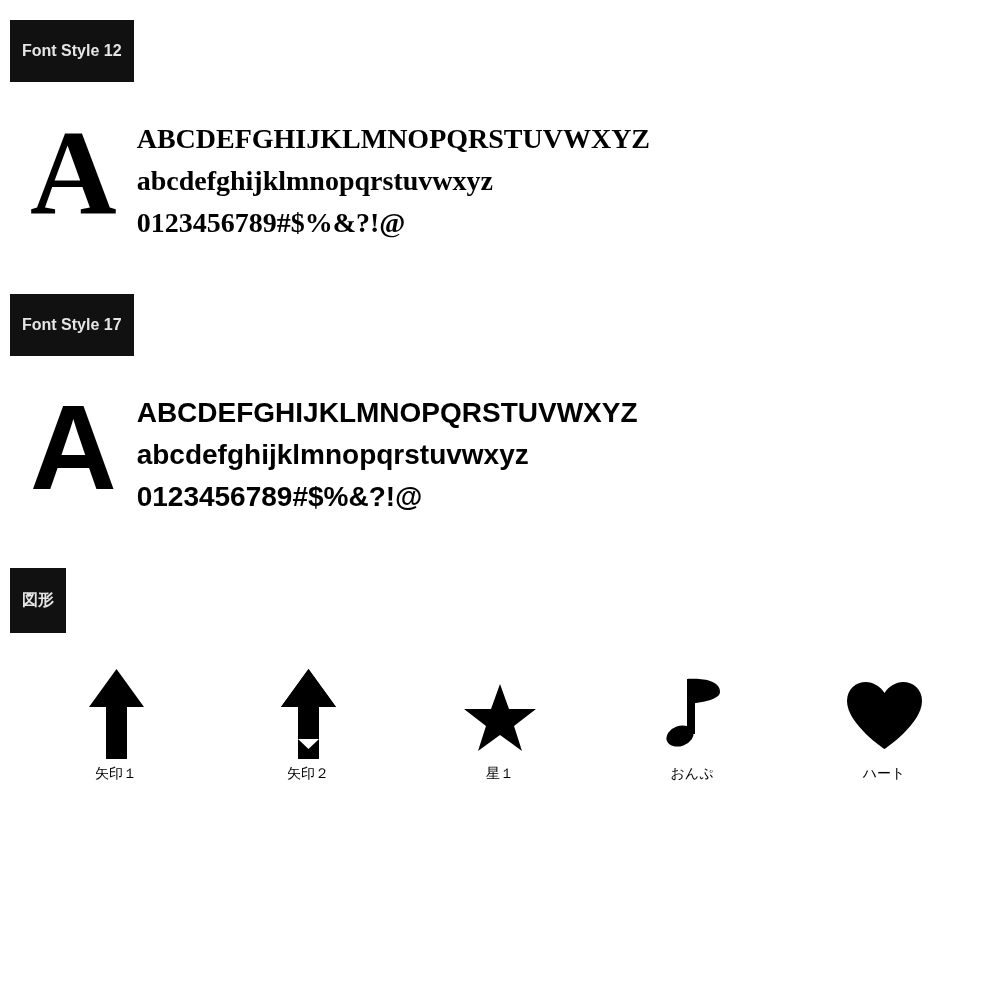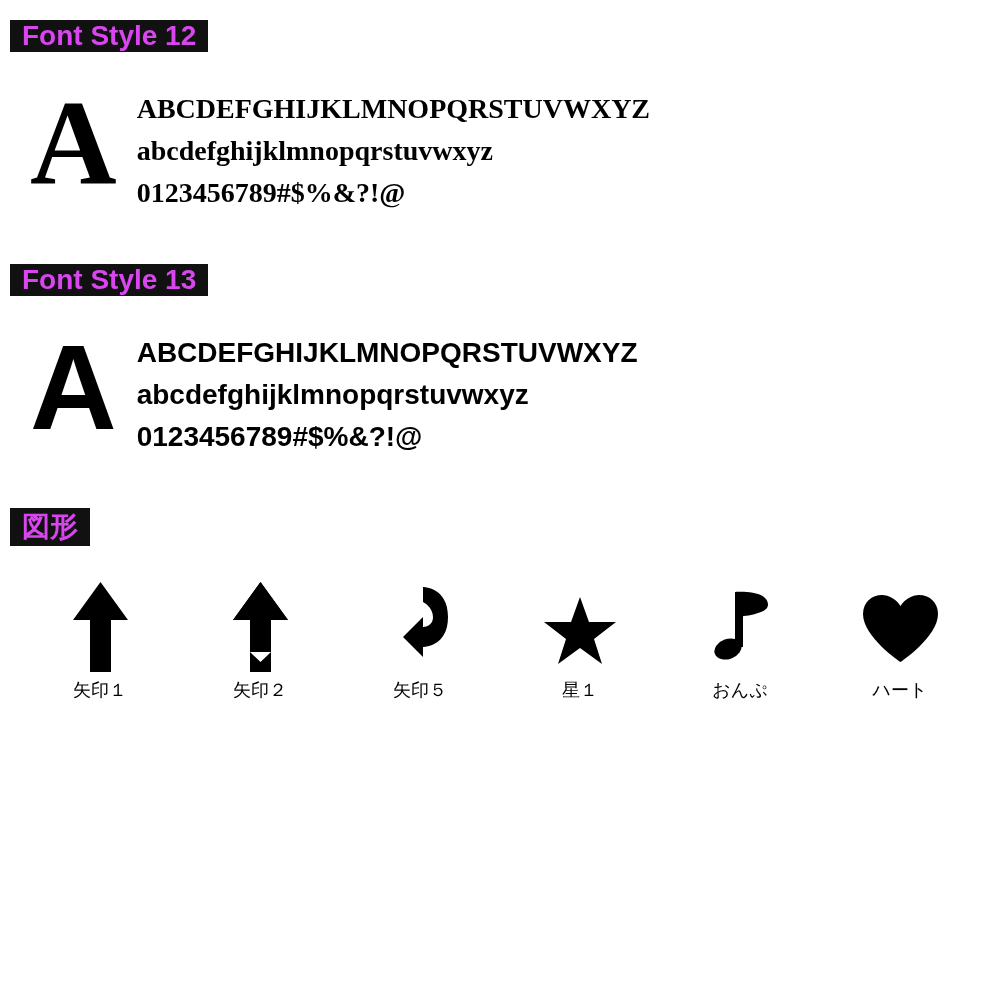--- a/index.html
+++ b/index.html
@@ -14,24 +14,24 @@
 
     .page {
       width: 1000px;
       padding: 20px 10px;
     }
 
     
     .section-label {
       display: inline-block;
       background: #111;
-      color: #d946ef;
-      font-size: 28px;
+      color: #e5e5e5;
+      font-size: 16px;
       font-weight: bold;
-      padding: 0 12px;
+      padding: 22px 12px;
       margin-bottom: 16px;
       font-family: sans-serif;
     }
 
     
     .font-section {
       margin-bottom: 30px;
     }
 
     .font-demo-12 {
@@ -101,21 +101,21 @@
     .shape-item {
       display: flex;
       flex-direction: column;
       align-items: center;
       gap: 6px;
       width: 90px;
     }
 
     .shape-label {
       font-family: sans-serif;
-      font-size: 18px;
+      font-size: 14px;
       color: #000;
       text-align: center;
     }
 
     .shape-icon {
       display: flex;
       align-items: center;
       justify-content: center;
     }
 
@@ -135,21 +135,21 @@
       <div class="big-letter-12">A</div>
       <div class="char-lines-12">
         <div>ABCDEFGHIJKLMNOPQRSTUVWXYZ</div>
         <div>abcdefghijklmnopqrstuvwxyz</div>
         <div>0123456789#$%&amp;?!@</div>
       </div>
     </div>
   </div>
 
   <div class="font-section">
-    <div class="section-label">Font Style 13</div>
+    <div class="section-label">Font Style 17</div>
     <div class="font-demo-13">
       <div class="big-letter-13">A</div>
       <div class="char-lines-13">
         <div>ABCDEFGHIJKLMNOPQRSTUVWXYZ</div>
         <div>abcdefghijklmnopqrstuvwxyz</div>
         <div>0123456789#$%&amp;?!@</div>
       </div>
     </div>
   </div>
 
@@ -174,28 +174,20 @@
             <polygon points="27.5,0 55,38 38,38 38,90 17,90 17,38 0,38" fill="#000"></polygon>
 
             <polygon points="17,70 27.5,80 38,70" fill="#fff"></polygon>
           </svg>
         </div>
         <div class="shape-label">矢印２</div>
       </div>
 
 
 
-      <div class="shape-item">
-        <div class="shape-icon">
-          <svg class="shape-svg" width="55" height="90" viewBox="0 0 55 90">
-            <path d="M30,5 C30,5 55,5 55,35 C55,65 30,65 30,65 L30,75 L10,55 L30,35 L30,45 C30,45 40,45 40,35 C40,25 30,20 30,20 Z"></path>
-          </svg>
-        </div>
-        <div class="shape-label">矢印５</div>
-      </div>
 
       <div class="shape-item">
         <div class="shape-icon">
           <svg class="shape-svg" width="80" height="80" viewBox="0 0 80 80">
             <polygon points="40,5 49,30 76,30 54,47 62,72 40,56 18,72 26,47 4,30 31,30"></polygon>
           </svg>
         </div>
         <div class="shape-label">星１</div>
       </div>
 

